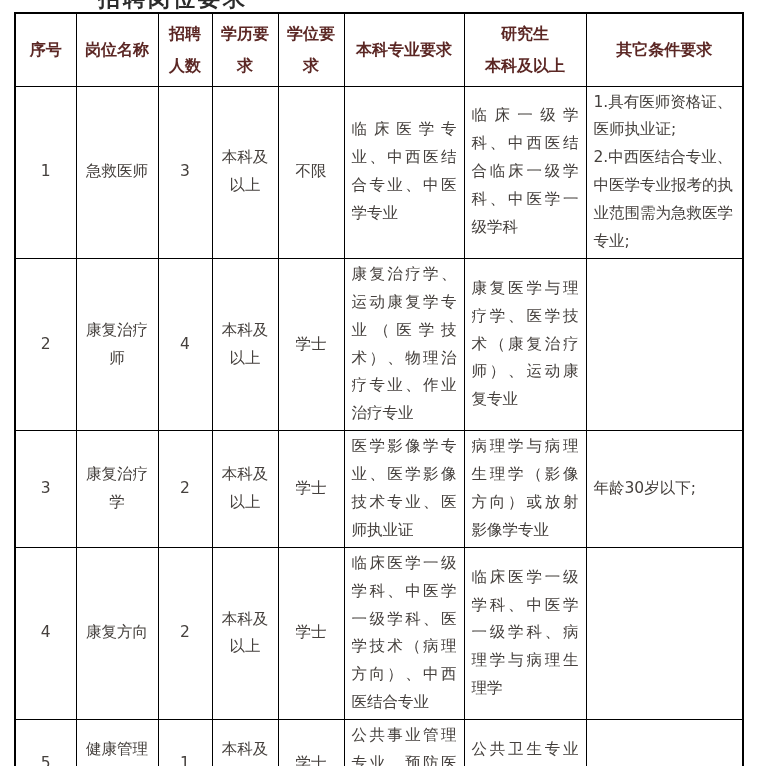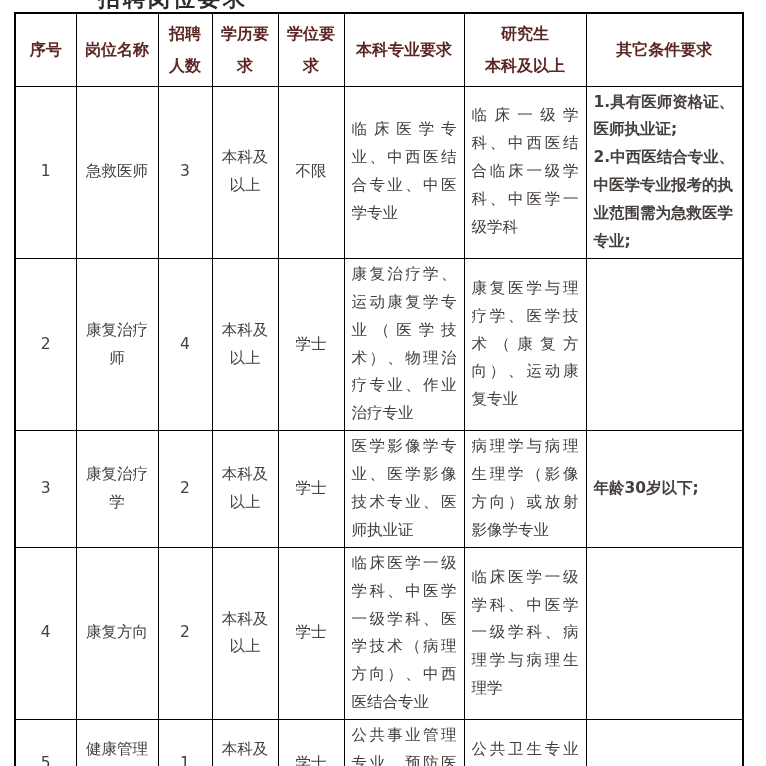--- a/index.html
+++ b/index.html
@@ -54,21 +54,21 @@
     line-height: 2.0;
     padding: 2px 4px;
   }
   .req-table td {
     font-size: 15.5px;
     color: #45403d;
     line-height: 1.8;
   }
   td.c { text-align: center; }
   td.j { text-align: justify; text-justify: inter-ideograph; }
-  td.l { text-align: left; font-weight: bold; }
+  td.l { text-align: left; }
 </style>
 </head>
 <body>
 
 <div class="title-clip">
   <span>招聘岗位要求</span>
 </div>
 
 <table class="req-table">
   <colgroup>
@@ -106,21 +106,21 @@
       <td class="l">1.具有医师资格证、医师执业证;
 2.中西医结合专业、中医学专业报考的执业范围需为急救医学专业;</td>
     </tr>
     <tr style="height:165px">
       <td class="c">2</td>
       <td class="c">康复治疗师</td>
       <td class="c">4</td>
       <td class="c">本科及以上</td>
       <td class="c">学士</td>
       <td class="j">康复治疗学、运动康复学专业（医学技术）、物理治疗专业、作业治疗专业</td>
-      <td class="j">康复医学与理疗学、医学技术（康复方向）、运动康复专业</td>
+      <td class="j">康复医学与理疗学、医学技术（康复治疗师）、运动康复专业</td>
       <td class="l"></td>
     </tr>
     <tr style="height:105px">
       <td class="c">3</td>
       <td class="c">康复治疗学</td>
       <td class="c">2</td>
       <td class="c">本科及以上</td>
       <td class="c">学士</td>
       <td class="j">医学影像学专业、医学影像技术专业、医师执业证</td>
       <td class="j">病理学与病理生理学（影像方向）或放射影像学专业</td>

